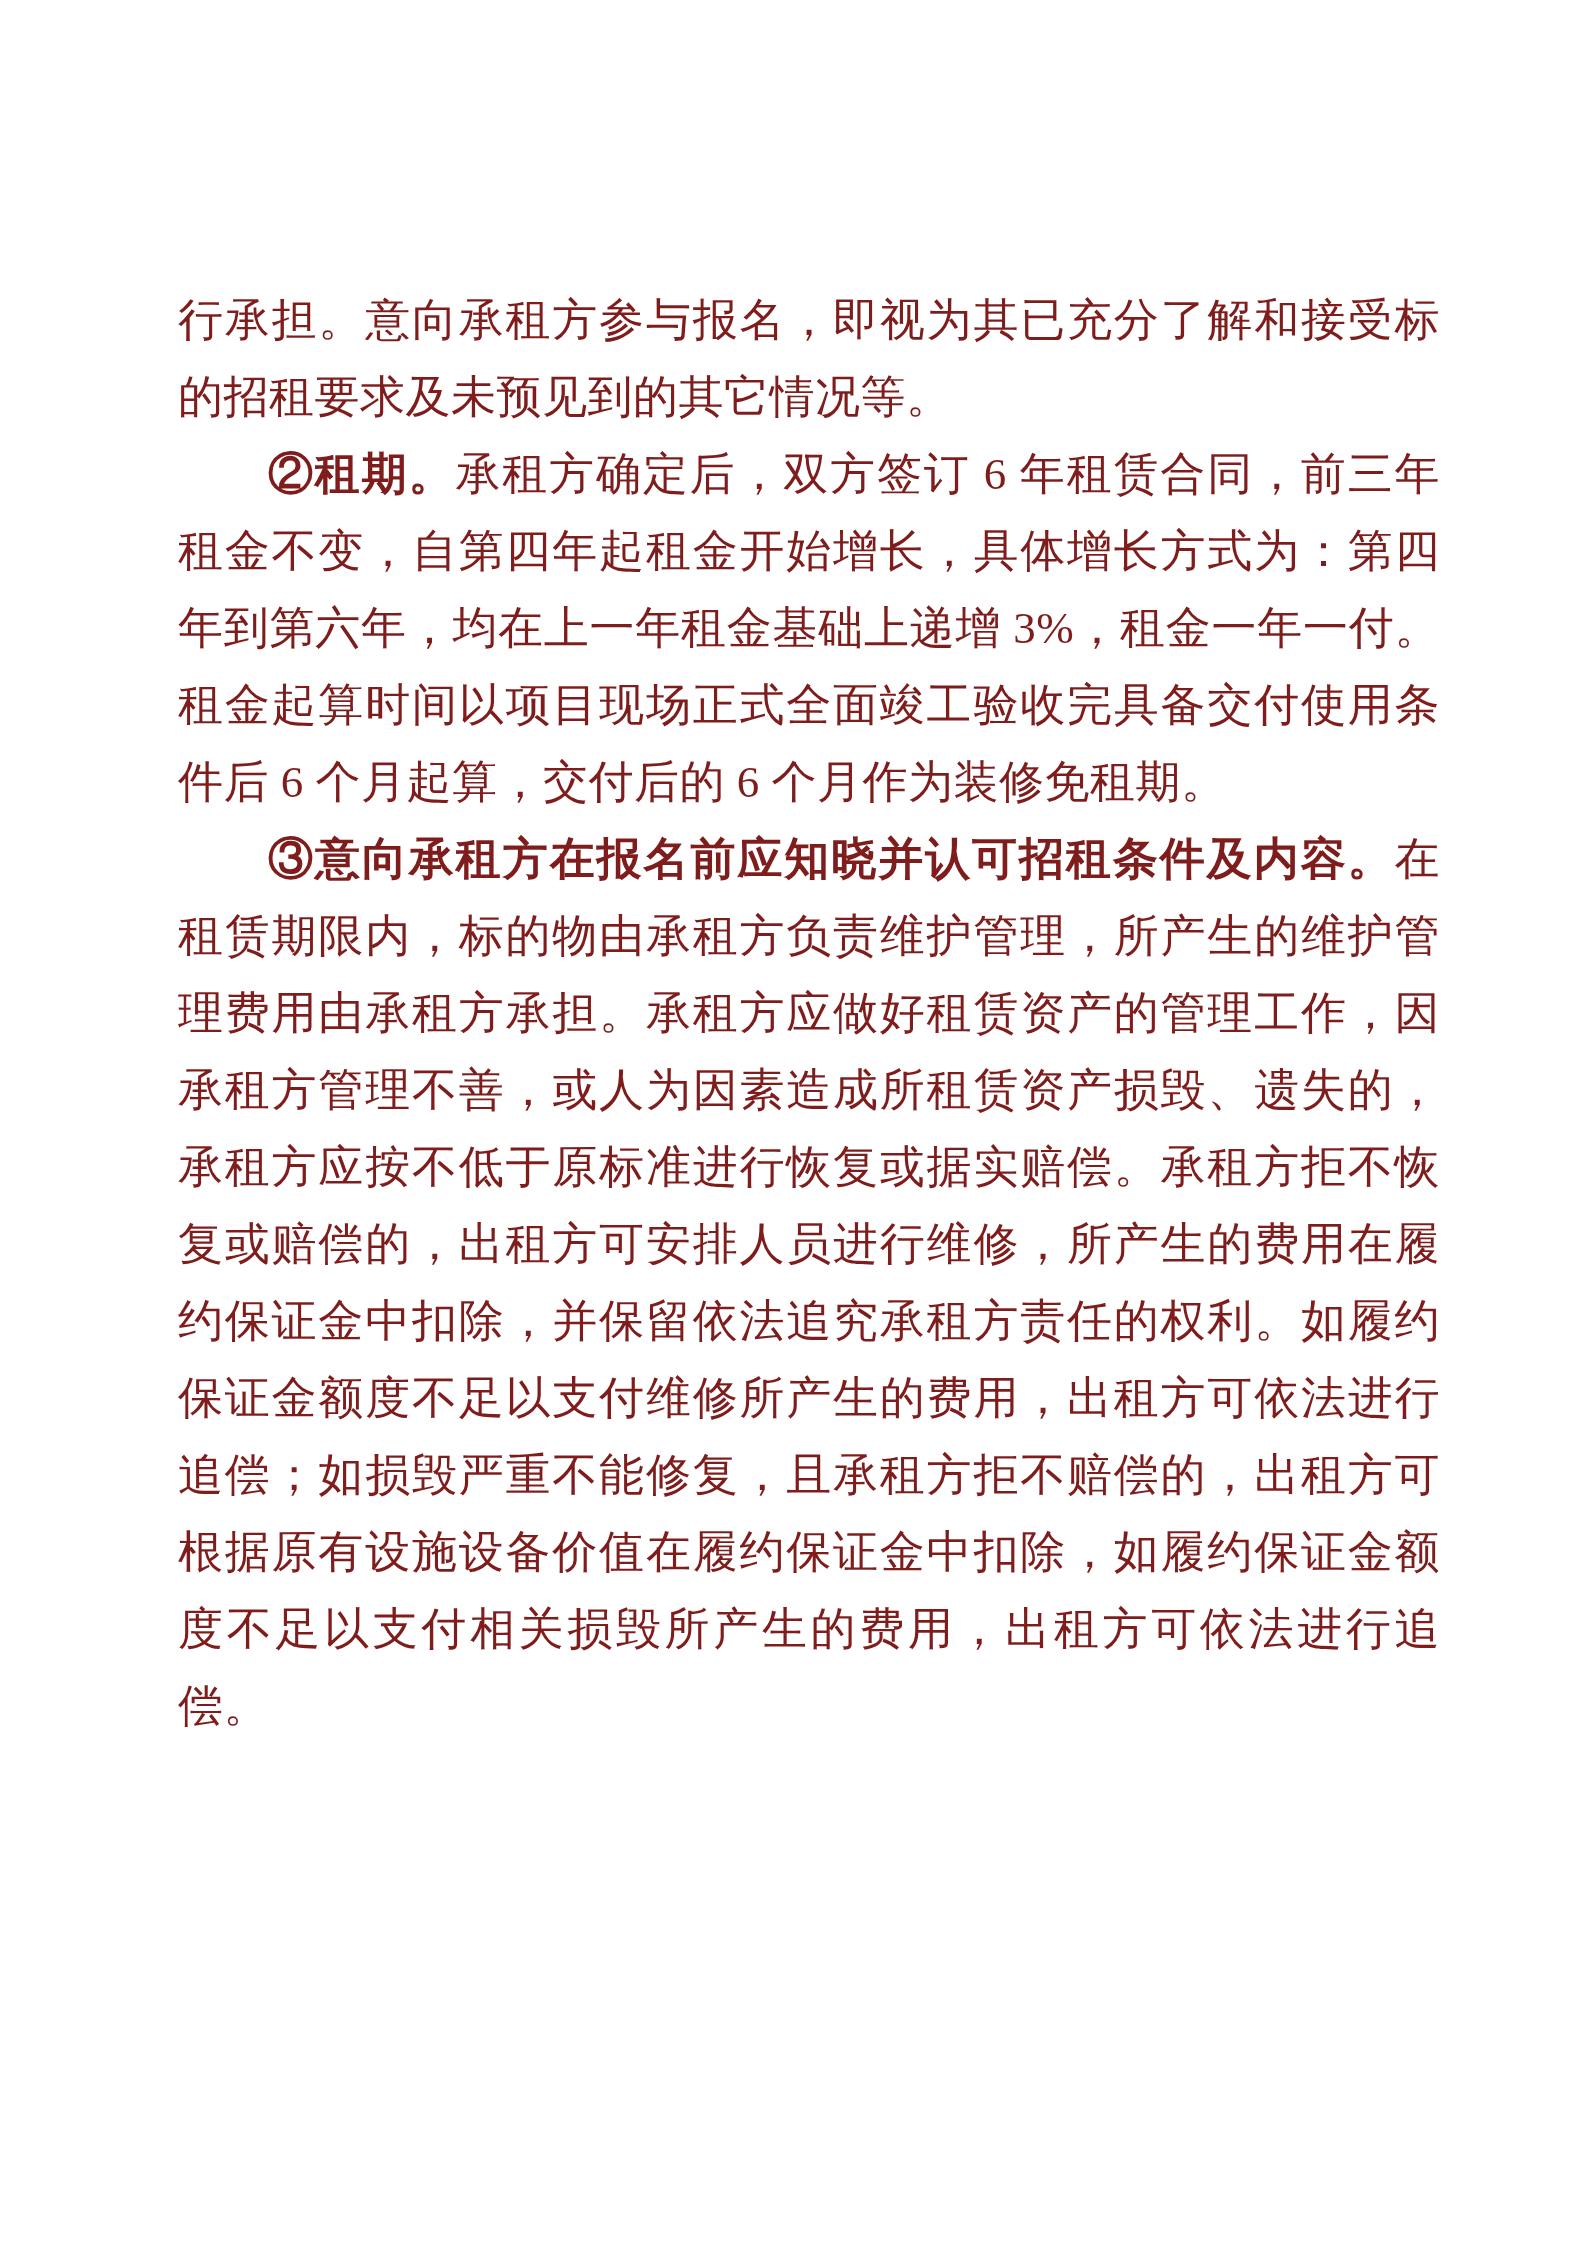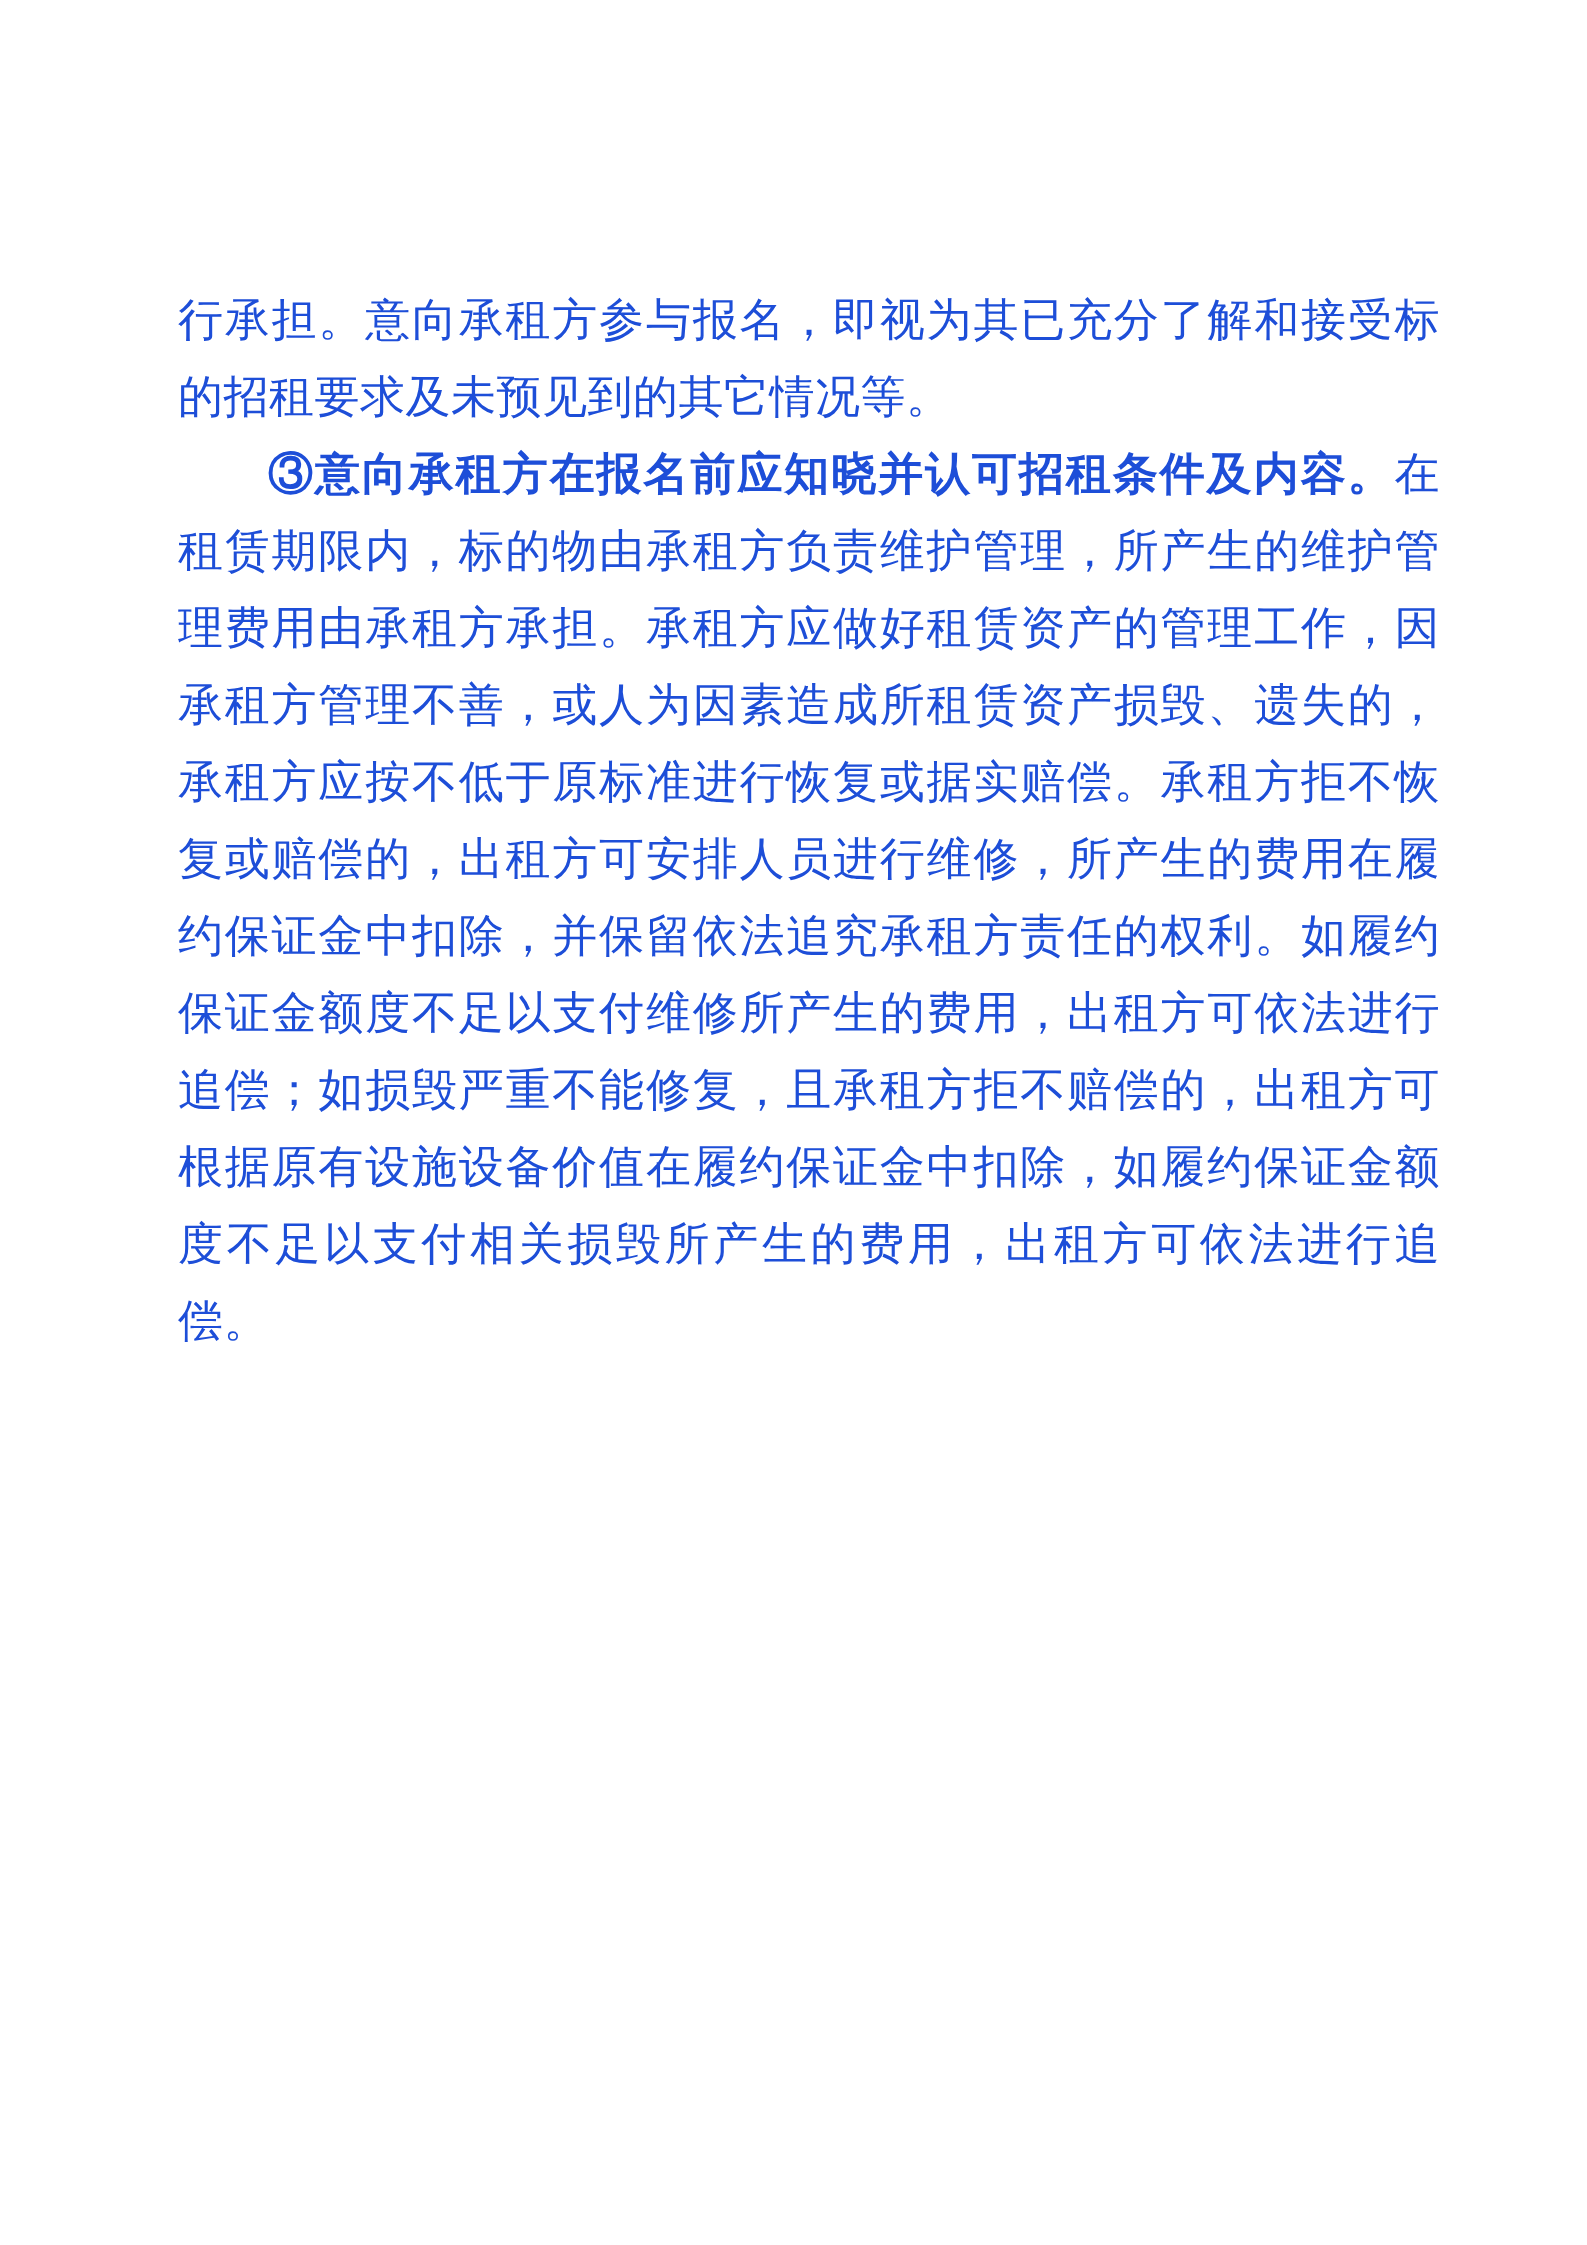--- a/index.html
+++ b/index.html
@@ -7,21 +7,21 @@
     padding: 0;
     background: #ffffff;
   }
   .page {
     position: relative;
     width: 1587px;
     height: 2245px;
     background: #ffffff;
     overflow: hidden;
     font-family: "Liberation Serif", "DejaVu Serif", serif;
-    color: #1d4ed8;
+    color: #7f1d1d;
   }
   .content {
     position: absolute;
     left: 178px;
     top: 282px;
     width: 1262px;
     font-size: 45px;
     line-height: 77px;
     text-align: justify;
     text-justify: inter-character;
@@ -43,18 +43,19 @@
   }
 </style>
 </head>
 <body>
 
 <div class="page">
   <div class="content">
 
     <p class="para"><span class="run">行承担。意向承租方参与报名，即视为其已充分了解和接受标的招租要求及未预见到的其它情况等。</span></p>
 
+    <p class="para indent"><span class="run bold">②租期。</span><span class="run">承租方确定后，双方签订 6 年租赁合同，前三年租金不变，自第四年起租金开始增长，具体增长方式为：第四年到第六年，均在上一年租金基础上递增 3%，租金一年一付。租金起算时间以项目现场正式全面竣工验收完具备交付使用条件后 6 个月起算，交付后的 6 个月作为装修免租期。</span></p>
 
     <p class="para indent"><span class="run bold">③意向承租方在报名前应知晓并认可招租条件及内容。</span><span class="run">在租赁期限内，标的物由承租方负责维护管理，所产生的维护管理费用由承租方承担。承租方应做好租赁资产的管理工作，因承租方管理不善，或人为因素造成所租赁资产损毁、遗失的，承租方应按不低于原标准进行恢复或据实赔偿。承租方拒不恢复或赔偿的，出租方可安排人员进行维修，所产生的费用在履约保证金中扣除，并保留依法追究承租方责任的权利。如履约保证金额度不足以支付维修所产生的费用，出租方可依法进行追偿；如损毁严重不能修复，且承租方拒不赔偿的，出租方可根据原有设施设备价值在履约保证金中扣除，如履约保证金额度不足以支付相关损毁所产生的费用，出租方可依法进行追偿。</span></p>
 
 
   </div>
 </div>
 
 </body></html>

